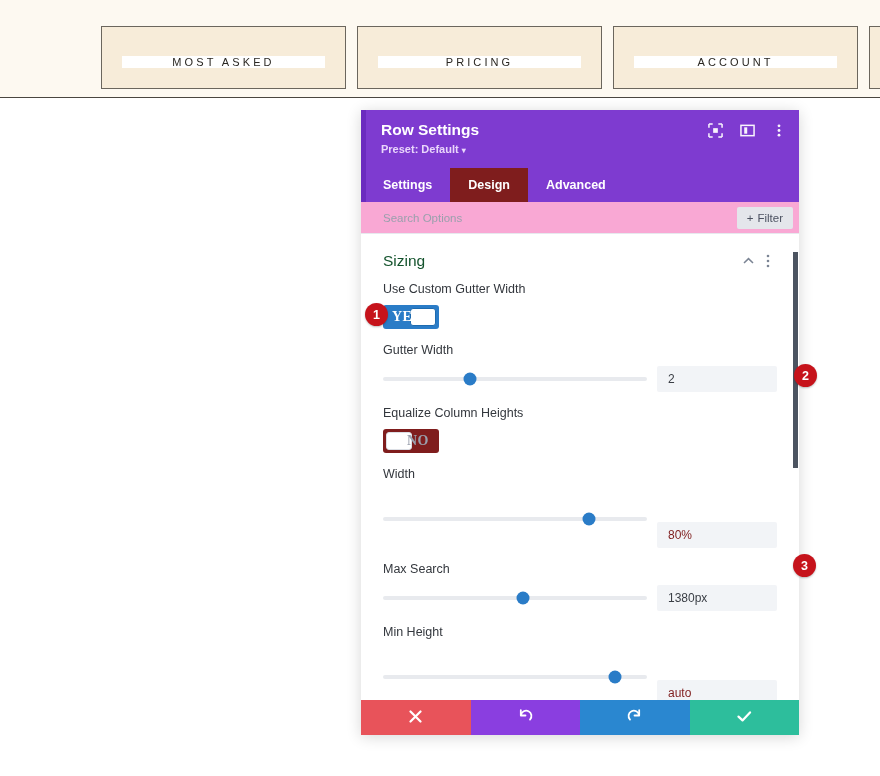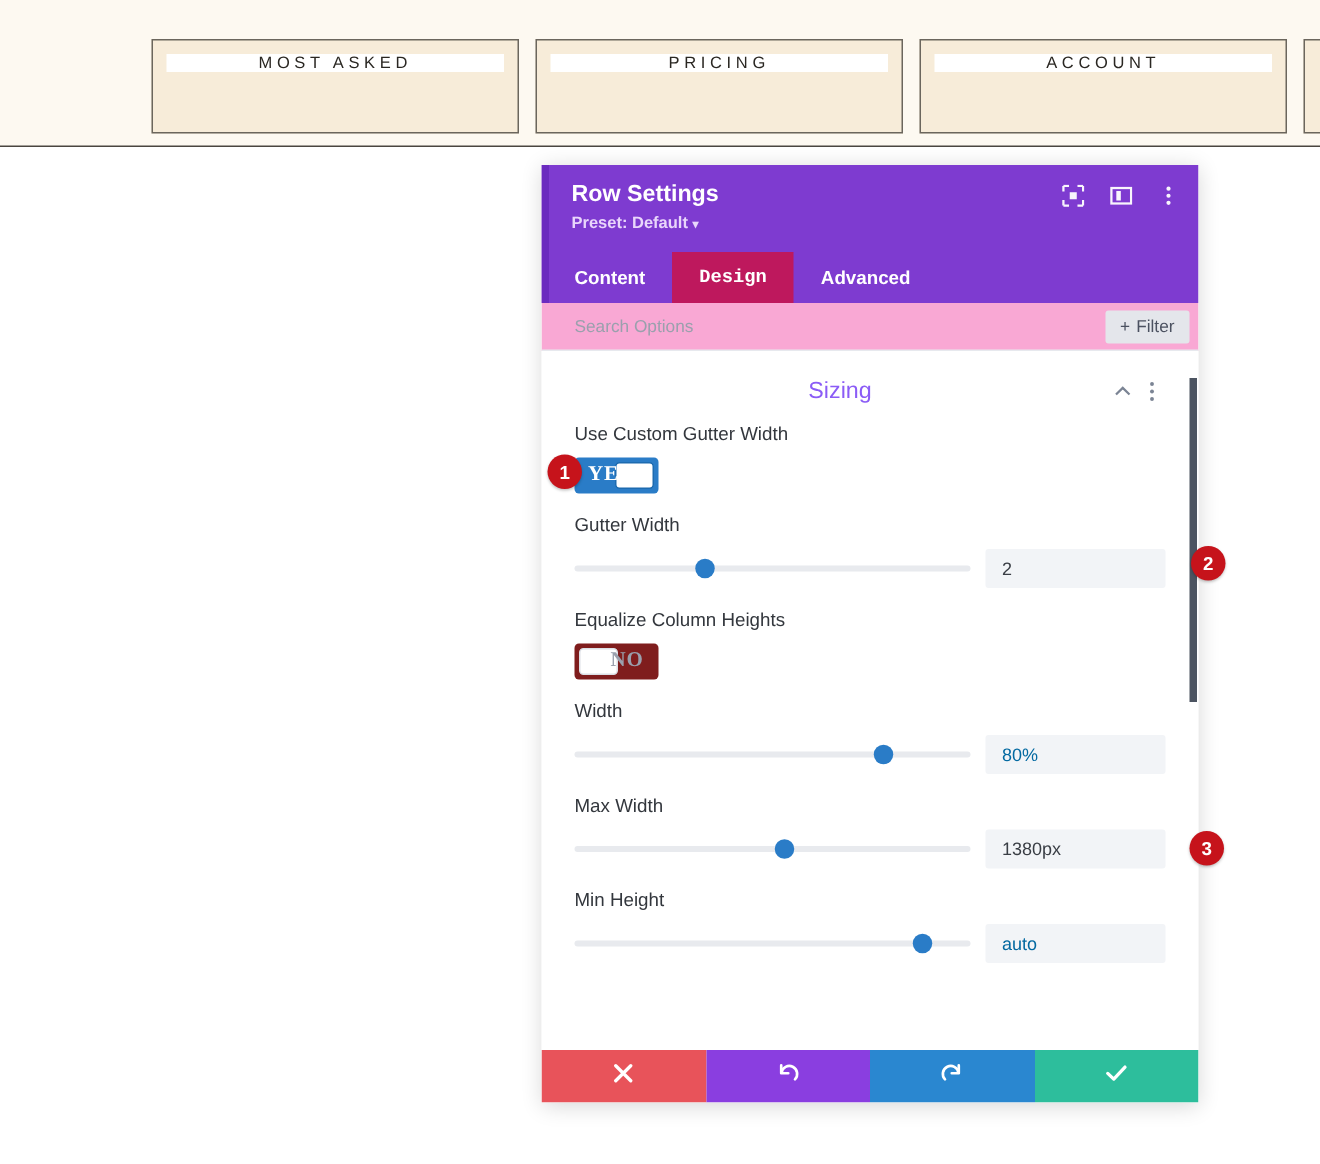--- a/index.html
+++ b/index.html
@@ -28,24 +28,24 @@
   #tabs-row {
     position: absolute;
     left: 101px; top: 26px;
     display: flex;
     align-items: flex-start;
   }
   .site-tab {
     height: 63px;
     border: 1px solid #6b665d;
     background: #f7ecd9;
-    padding: 9px;
+    padding: 20px;
     margin-right: 11px;
     display: flex;
-    align-items: flex-start;
+    align-items: flex-end;
   }
   .site-tab-inner {
     background: #ffffff;
     display: flex;
     align-items: center;
     justify-content: center;
     width: 100%;
   }
   .site-tab-label {
     font-size: 11px;
@@ -134,21 +134,21 @@
     display: flex;
     align-items: center;
     justify-content: center;
     padding: 0 18px;
     color: #ffffff;
     font-size: 12.5px;
     font-weight: bold;
     height: 34px;
   }
   .mtab.first { padding-left: 22px; }
-  .mtab.active { background: #be185d; font-family: Liberation Mono, monospace; }
+  .mtab.active { background: #7f1d1d; }
 
   
   #search-bar {
     position: relative;
     height: 32px;
     background: #f9a8d4;
     border-bottom: 1px solid #e7e9ee;
     display: flex;
     align-items: center;
     flex: 0 0 auto;
@@ -205,23 +205,22 @@
 
   
   #section-header {
     display: flex;
     align-items: center;
     padding-top: 18px;
     padding-bottom: 12px;
   }
   #section-title {
     font-size: 15.5px;
-    color: #8b5cf6;
+    color: #14532d;
     flex: 1;
-    text-align: center;
   }
   .section-ctrl {
     width: 18px; height: 18px;
     display: flex; align-items: center; justify-content: center;
     color: #7b8494;
     margin-left: 2px;
   }
 
   
   .field { margin-bottom: 14px; }
@@ -293,21 +292,21 @@
     height: 26px;
     background: #f2f4f7;
     border-radius: 2px;
     display: flex;
     align-items: center;
     padding: 0 11px;
     font-size: 12px;
     color: #3a3e45;
     flex: 0 0 auto;
   }
-  .value-box.placeholder { color: #0369a1; }
+  .value-box.placeholder { color: #7f1d1d; margin-top: 32px; }
 
   
   .align-row {
     display: flex;
     gap: 4px;
   }
   .align-btn {
     flex: 1;
     height: 24px;
     background: #f2f4f7;
@@ -418,21 +417,21 @@
             <circle cx="2" cy="3" r="1.5" fill="#ffffff"></circle>
             <circle cx="2" cy="8" r="1.5" fill="#ffffff"></circle>
             <circle cx="2" cy="13" r="1.5" fill="#ffffff"></circle>
           </svg>
         </span>
       </div>
     </div>
 
     <div id="modal-tabs">
       <div class="mtab first">
-        <span>Content</span>
+        <span>Settings</span>
       </div>
       <div class="mtab active">
         <span>Design</span>
       </div>
       <div class="mtab">
         <span>Advanced</span>
       </div>
     </div>
 
     <div id="search-bar">
@@ -499,21 +498,21 @@
           <div class="slider-wrap">
             <div class="slider-track">
               <div class="slider-knob" style="left:78%"></div>
             </div>
           </div>
           <div class="value-box placeholder">80%</div>
         </div>
       </div>
 
       <div class="field">
-        <div class="field-label">Max Width</div>
+        <div class="field-label">Max Search</div>
         <div class="field-row">
           <div class="slider-wrap">
             <div class="slider-track">
               <div class="slider-knob" style="left:53%"></div>
             </div>
           </div>
           <div class="value-box">1380px</div>
         </div>
       </div>
 

